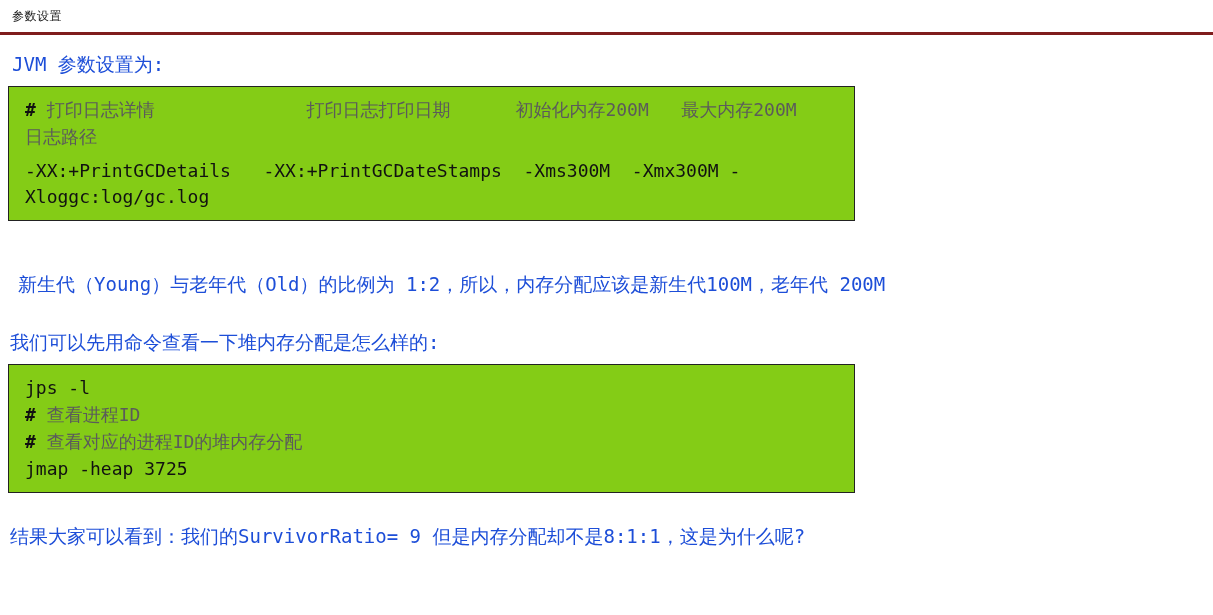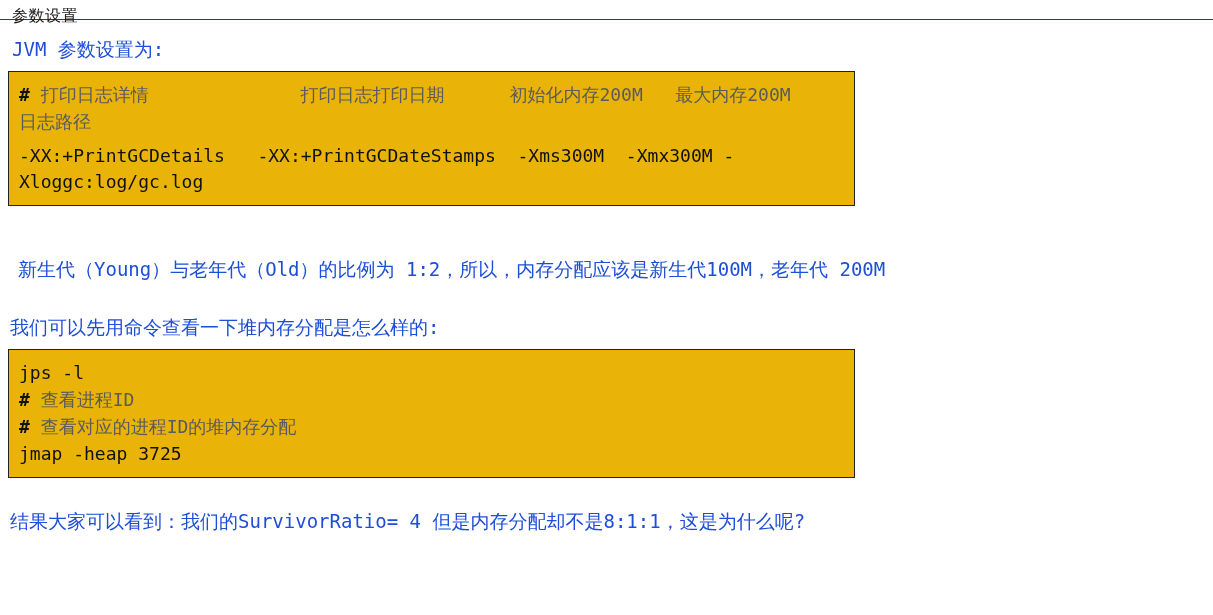--- a/index.html
+++ b/index.html
@@ -17,25 +17,25 @@
   .page {
     position: relative;
     width: 1213px;
     height: 615px;
     background: #ffffff;
   }
 
   
   .header {
     box-sizing: border-box;
-    height: 20px;
+    height: 35px;
     padding: 6px 0 0 12px;
-    border-bottom: 1px solid #7f1d1d;
+    border-bottom: 3px solid #7f1d1d;
     font-family: "DejaVu Sans", "Liberation Sans", sans-serif;
-    font-size: 16px;
+    font-size: 12px;
     line-height: 20px;
     color: #1a1a1a;
     letter-spacing: 0.5px;
   }
 
   .content {
     padding: 0 0 0 8px;
   }
 
   
@@ -57,23 +57,23 @@
     margin: 32px 0 0 2px;
   }
   .para.result {
     margin: 30px 0 0 2px;
   }
 
   
   .codeblock {
     box-sizing: border-box;
     border: 1px solid #222222;
-    background: #eab308;
+    background: #84cc16;
     margin-top: 10px;
-    padding: 9px 10px 10px 10px;
+    padding: 9px 10px 10px 16px;
   }
   .codeblock.block-one {
     width: 847px;
     margin-top: 9px;
   }
   .codeblock.block-two {
     width: 847px;
     margin-top: 9px;
   }
   .code-line {
@@ -122,16 +122,16 @@
 
     <div class="para cmd-lead">我们可以先用命令查看一下堆内存分配是怎么样的:</div>
 
     <div class="codeblock block-two">
       <div class="code-line">jps -l</div>
       <div class="code-line comment"><span class="hash">#</span><span> 查看进程ID</span></div>
       <div class="code-line comment"><span class="hash">#</span><span> 查看对应的进程ID的堆内存分配</span></div>
       <div class="code-line">jmap -heap 3725</div>
     </div>
 
-    <div class="para result">结果大家可以看到：我们的SurvivorRatio= 4 但是内存分配却不是8:1:1，这是为什么呢?</div>
+    <div class="para result">结果大家可以看到：我们的SurvivorRatio= 9 但是内存分配却不是8:1:1，这是为什么呢?</div>
 
   </div>
 </div>
 
 </body></html>

